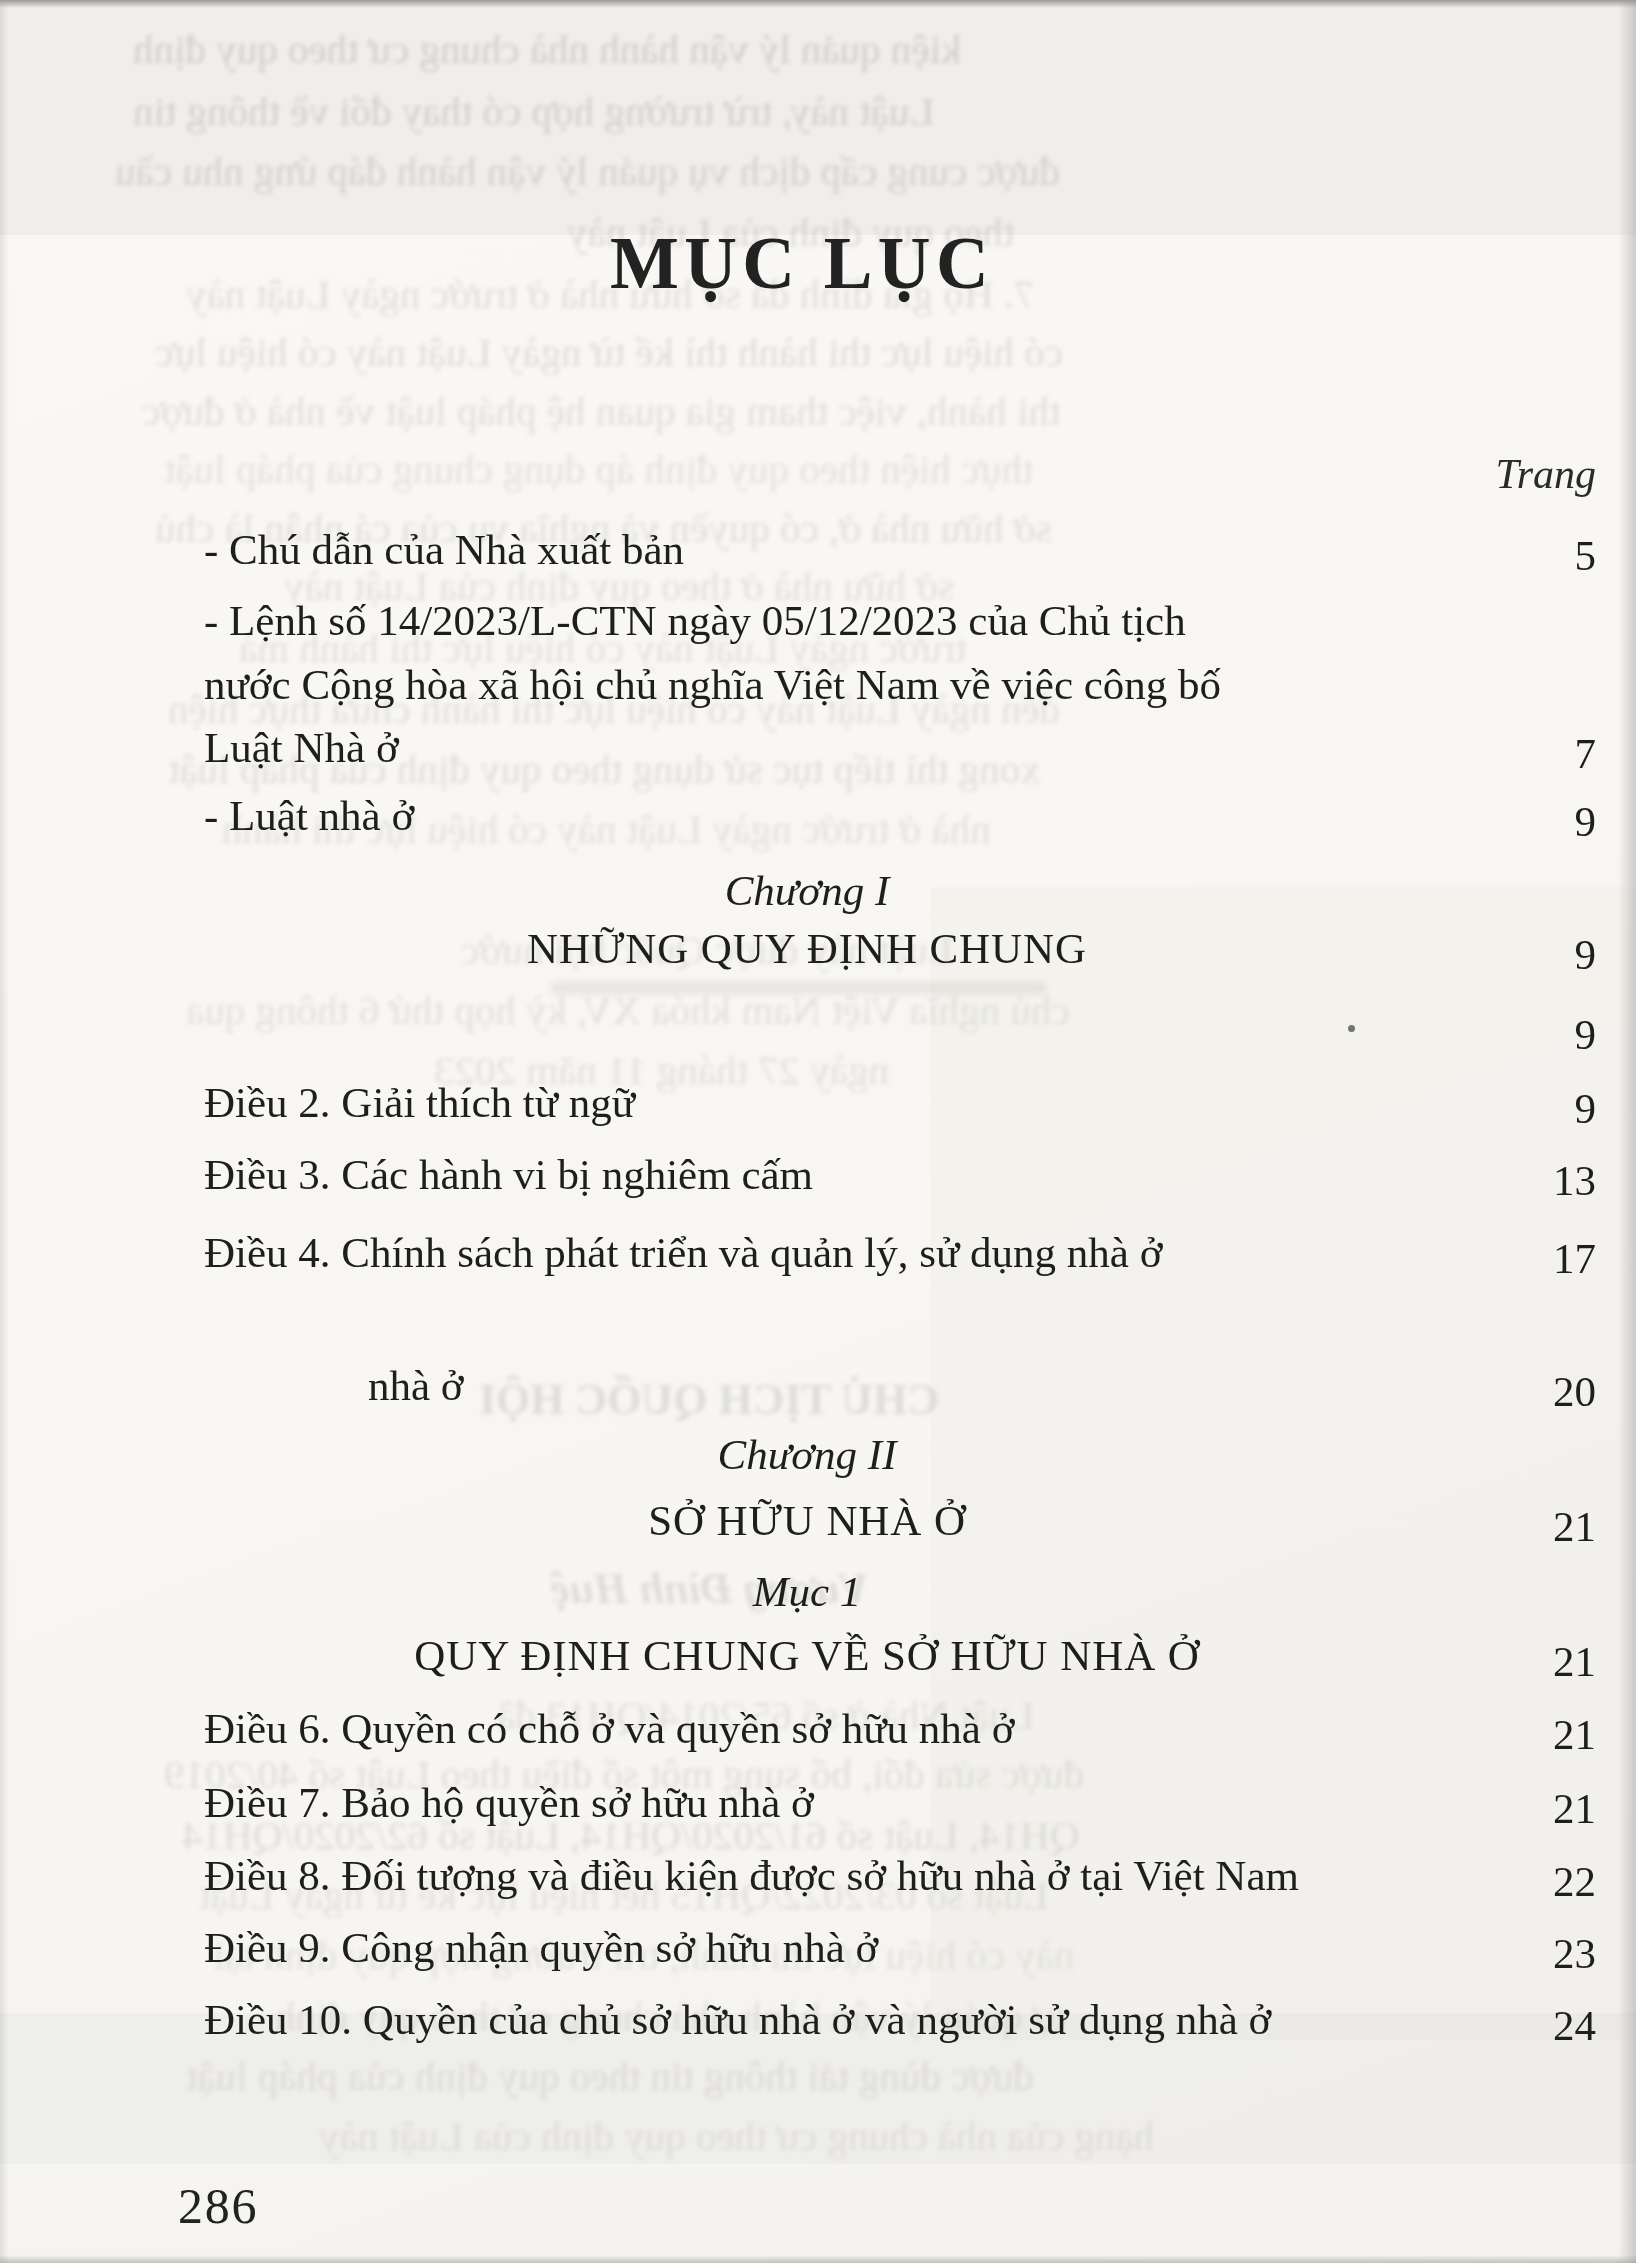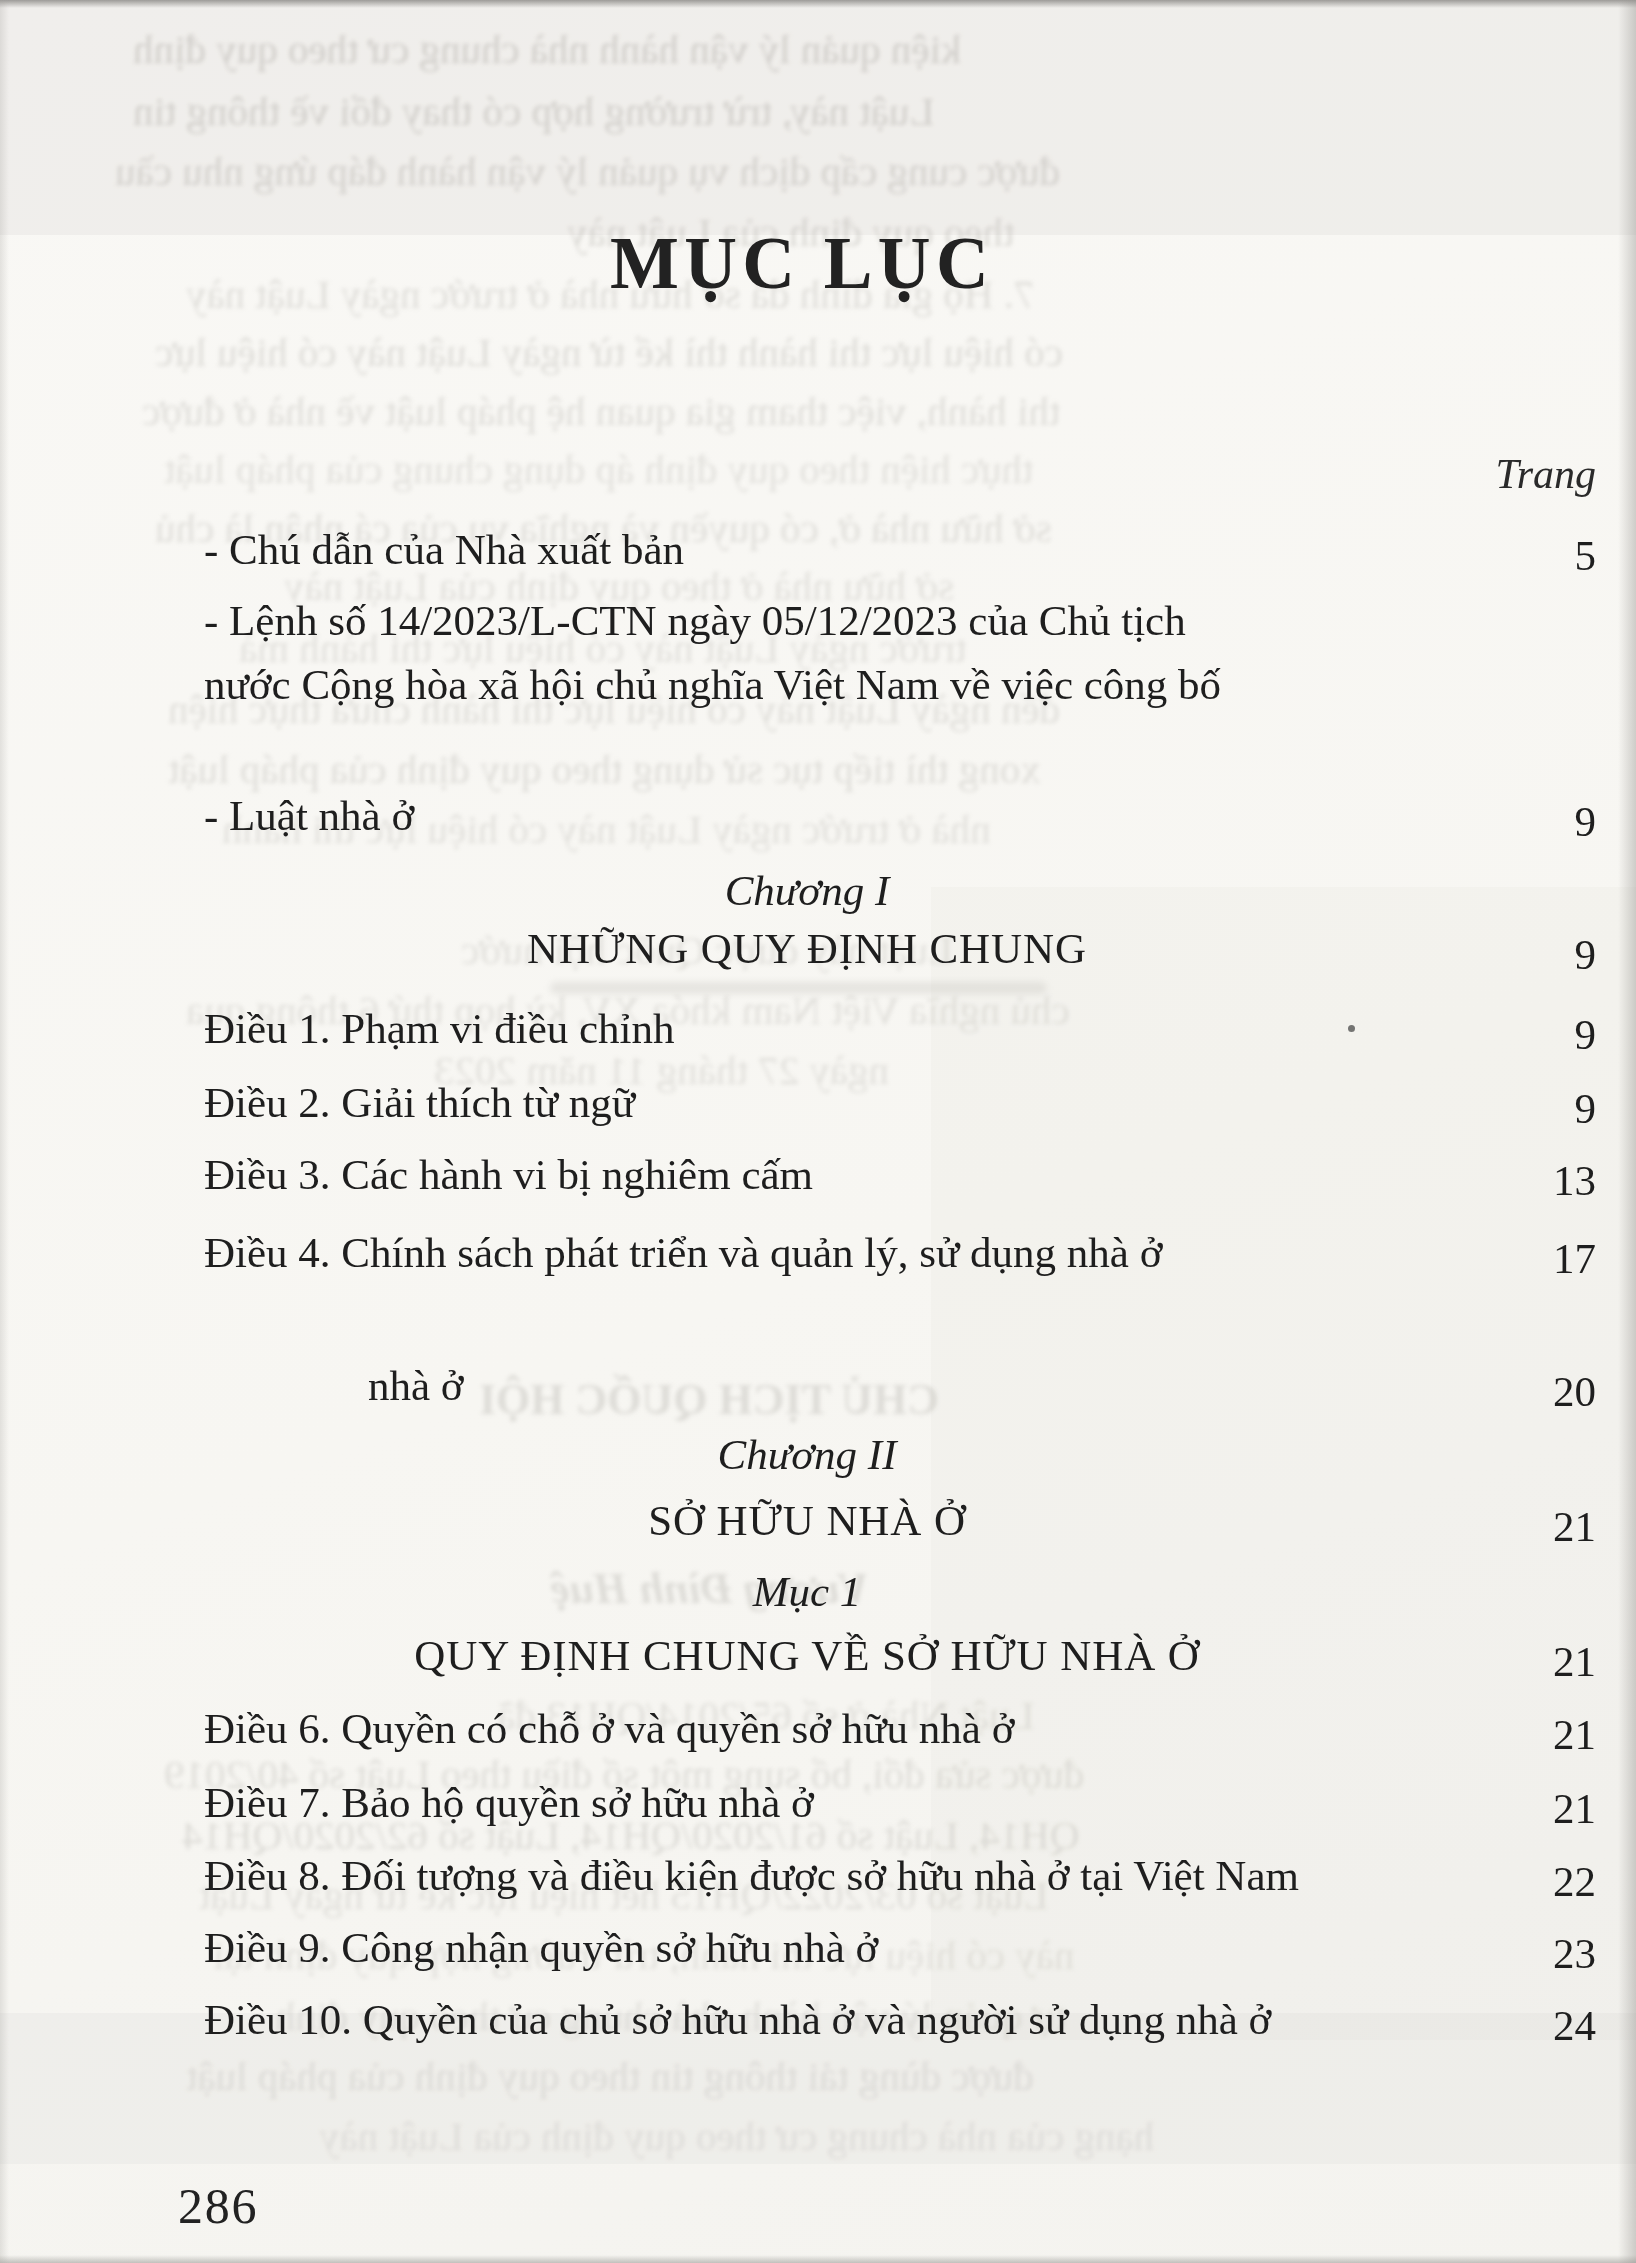--- a/index.html
+++ b/index.html
@@ -111,33 +111,36 @@
       <div class="toc-row item" style="top: 523px;">
         <span class="t">- Chú dẫn của Nhà xuất bản</span>
         <span class="p">5</span>
       </div>
       <div class="toc-row item" style="top: 594px;">
         <span class="t">- Lệnh số 14/2023/L-CTN ngày 05/12/2023 của Chủ tịch</span>
       </div>
       <div class="toc-row item" style="top: 658px;">
         <span class="t">nước Cộng hòa xã hội chủ nghĩa Việt Nam về việc công bố</span>
       </div>
+      <div class="toc-row item" style="top: 721px;">
+        <span class="t">Luật Nhà ở</span>
+        <span class="p">7</span>
+      </div>
       <div class="toc-row item" style="top: 789px;">
         <span class="t">- Luật nhà ở</span>
         <span class="p">9</span>
       </div>
       <div class="toc-row chapter" style="top: 864px;">
         <span class="t">Chương I</span>
       </div>
       <div class="toc-row section" style="top: 922px;">
         <span class="t">NHỮNG QUY ĐỊNH CHUNG</span>
         <span class="p">9</span>
       </div>
       <div class="toc-row item" style="top: 1002px;">
-        <span class="t">Điều 1. Phạm vi điều chỉnh</span>
         <span class="p">9</span>
       </div>
       <div class="toc-row item" style="top: 1076px;">
         <span class="t">Điều 2. Giải thích từ ngữ</span>
         <span class="p">9</span>
       </div>
       <div class="toc-row item" style="top: 1148px;">
         <span class="t">Điều 3. Các hành vi bị nghiêm cấm</span>
         <span class="p">13</span>
       </div>

